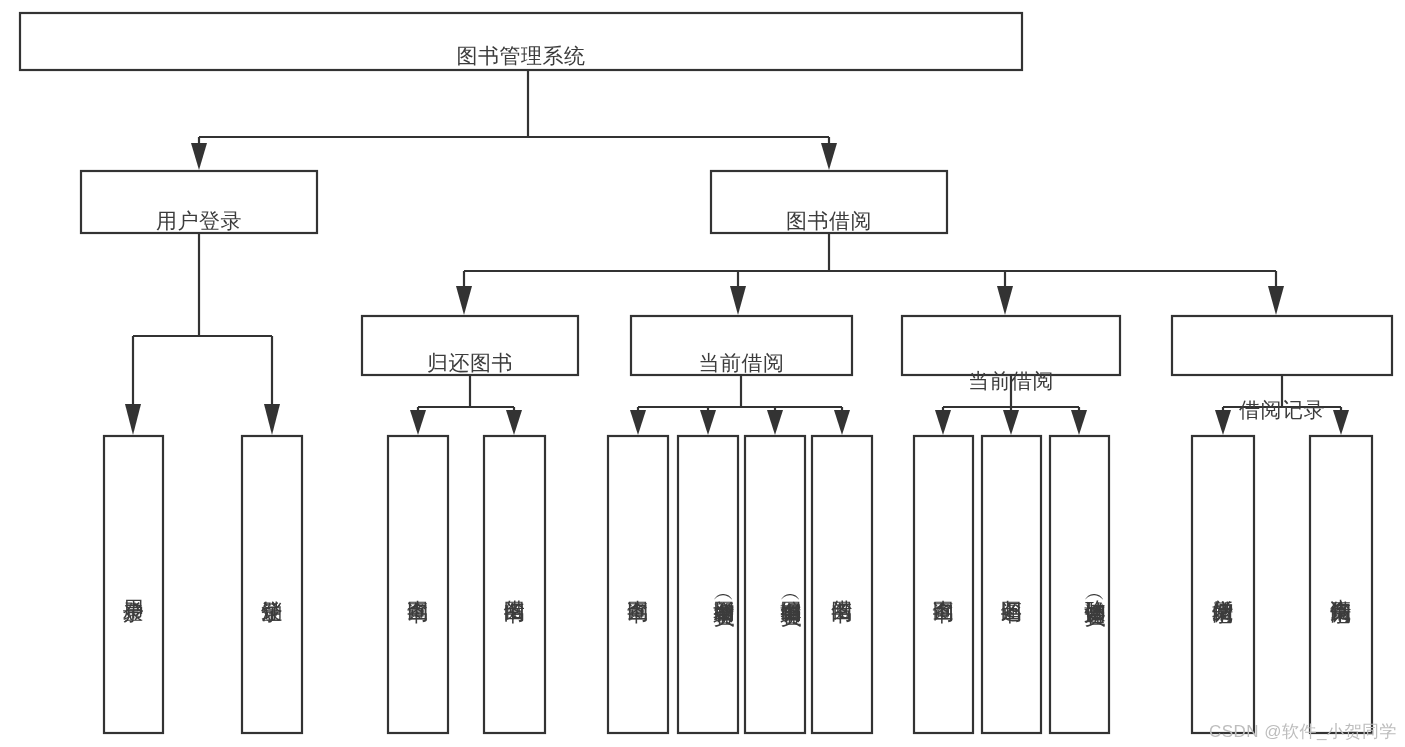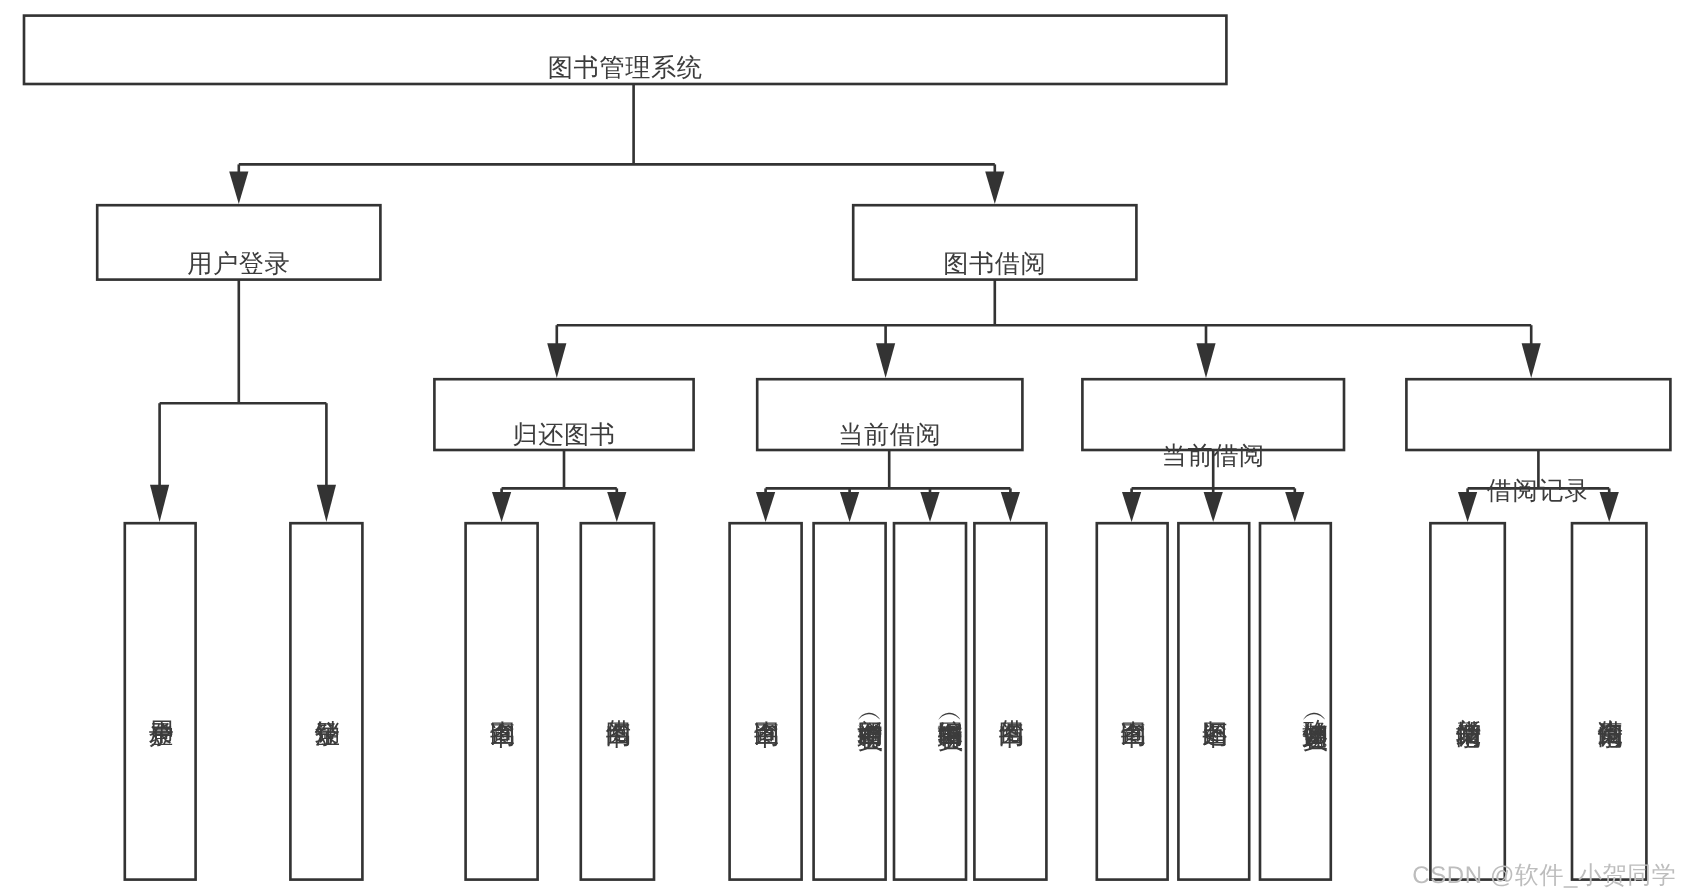--- a/index.html
+++ b/index.html
@@ -70,21 +70,21 @@
     padding-top: 6px;
   }
   .label-v.short {
     align-items: center;
     padding-top: 0;
   }
   .watermark {
     position: absolute;
     right: 8px;
     bottom: 4px;
-    font-size: 20px;
+    font-size: 17px;
     color: #bdbdbd;
     font-family: "Liberation Sans", "DejaVu Sans", sans-serif;
     white-space: nowrap;
     letter-spacing: 0.5px;
   }
 </style>
 </head>
 <body>
 
 <div id="diagram-root">

